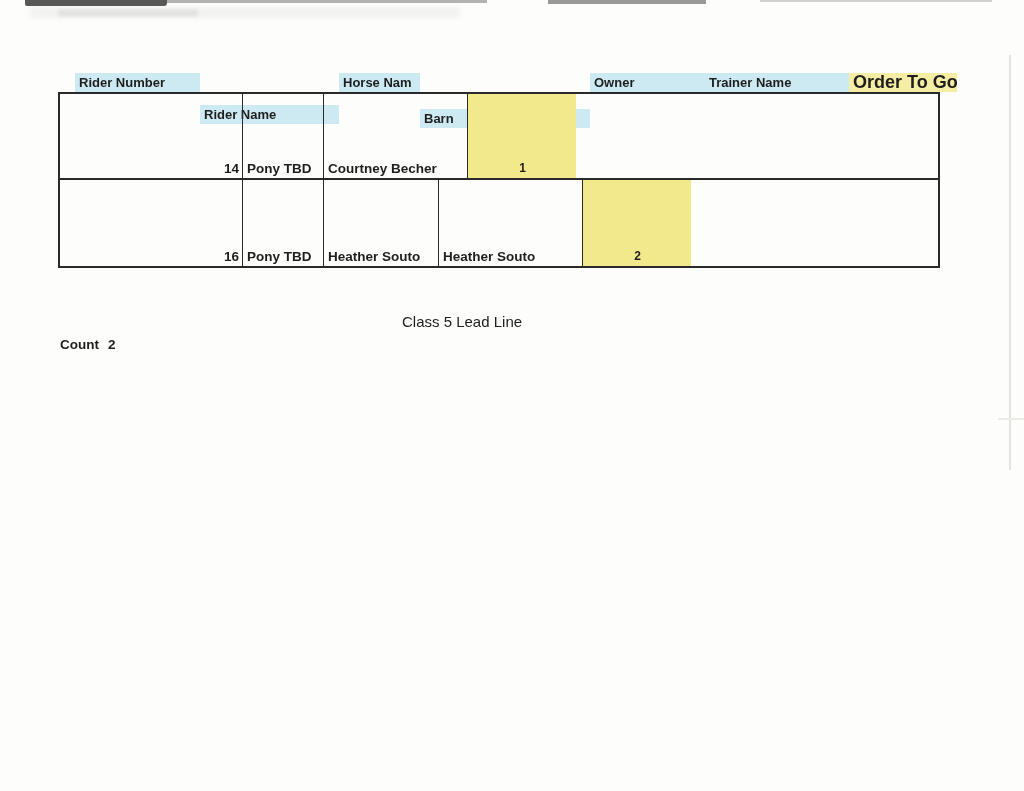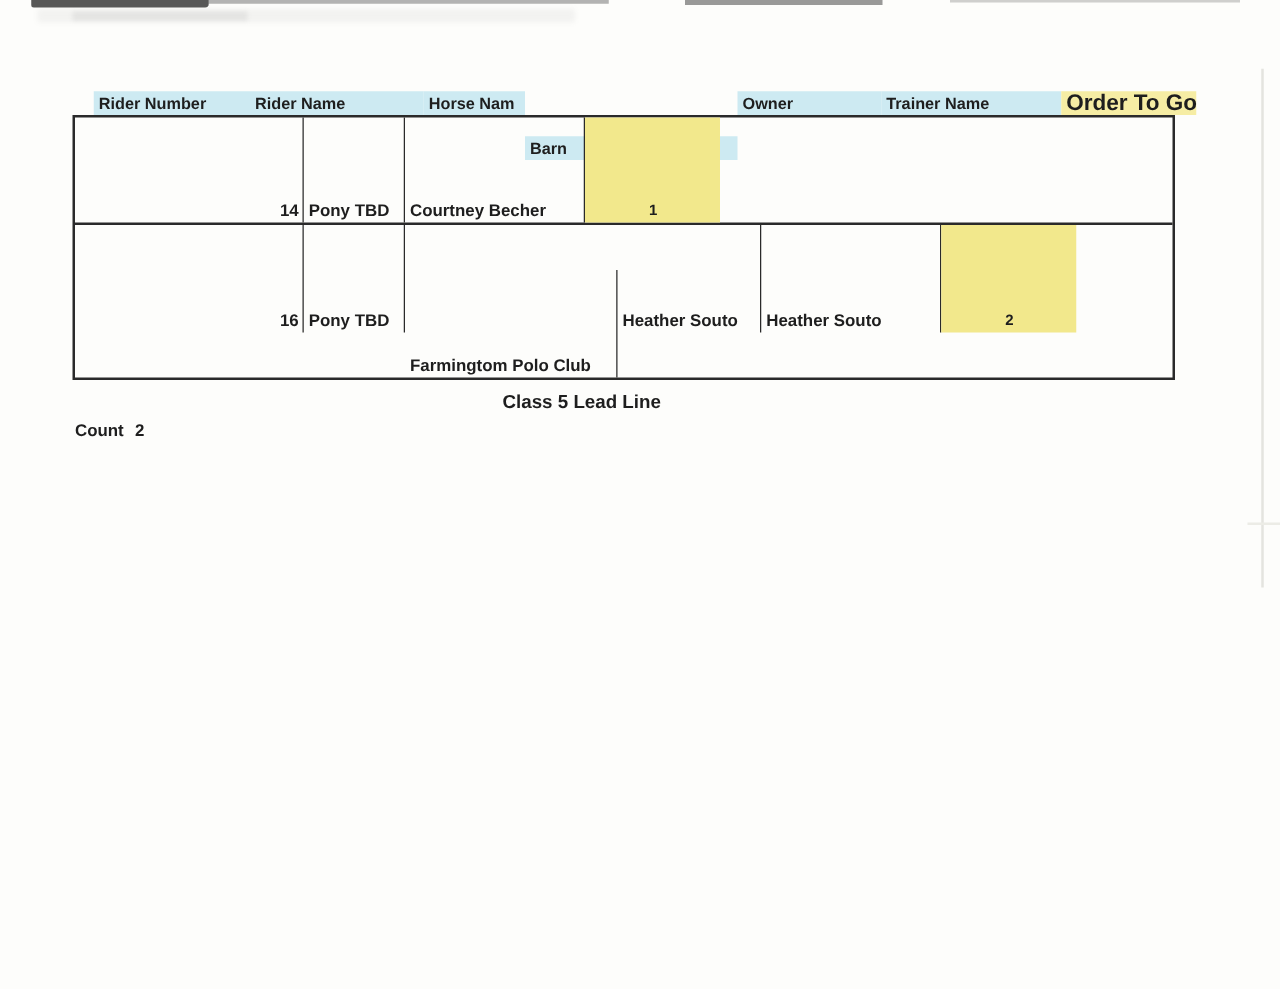--- a/index.html
+++ b/index.html
@@ -52,29 +52,29 @@
     display:flex;align-items:flex-end;
     padding:0 3px 2px 4px;
     font-weight:bold;font-size:13.5px;
     white-space:nowrap;overflow:hidden;
   }
   .td:last-child{border-right:none;}
   .td.num{justify-content:flex-end;}
   .td.order{background:var(--cell-yellow);justify-content:center;font-size:12px;padding-bottom:3px;}
   
   .c0{width:125px;flex:none;margin-left:17px;}
-  .c1{width:139px;flex:none;}
+  .c1{width:139px;flex:none;margin-top:32px;}
   .c2{width:81px;flex:none;}
   .c3{width:170px;flex:none;margin-top:36px;}
   .c4{width:115px;flex:none;}
   .c5{width:144px;flex:none;}
   .c6{width:108px;flex:none;}
 
   
-  .class-title{position:absolute;left:402px;top:313px;font-weight:bold;font-size:15px;}
+  .class-title{position:absolute;left:402px;top:313px;font-weight:normal;font-size:15px;}
   .count-row{position:absolute;left:60px;top:337px;font-weight:bold;font-size:13.5px;}
   .count-row .val{margin-left:9px;}
 </style>
 </head>
 <body>
 
 <div class="page">
 
   <div class="artifact a1"></div>
   <div class="artifact a2"></div>
@@ -102,21 +102,20 @@
       <div class="tr r0">
         <div class="td c0 num">14</div>
         <div class="td c2">Pony TBD</div>
         <div class="td c5">Courtney Becher</div>
         <div class="td c6 order">1</div>
       </div>
 
       <div class="tr r1">
         <div class="td c0 num">16</div>
         <div class="td c2">Pony TBD</div>
-        <div class="td c3">Farmingtom Polo Club</div>
         <div class="td c4">Heather Souto</div>
         <div class="td c5">Heather Souto</div>
         <div class="td c6 order">2</div>
       </div>
 
     </div>
   </div>
 
   <div class="class-title">Class 5 Lead Line</div>
 

